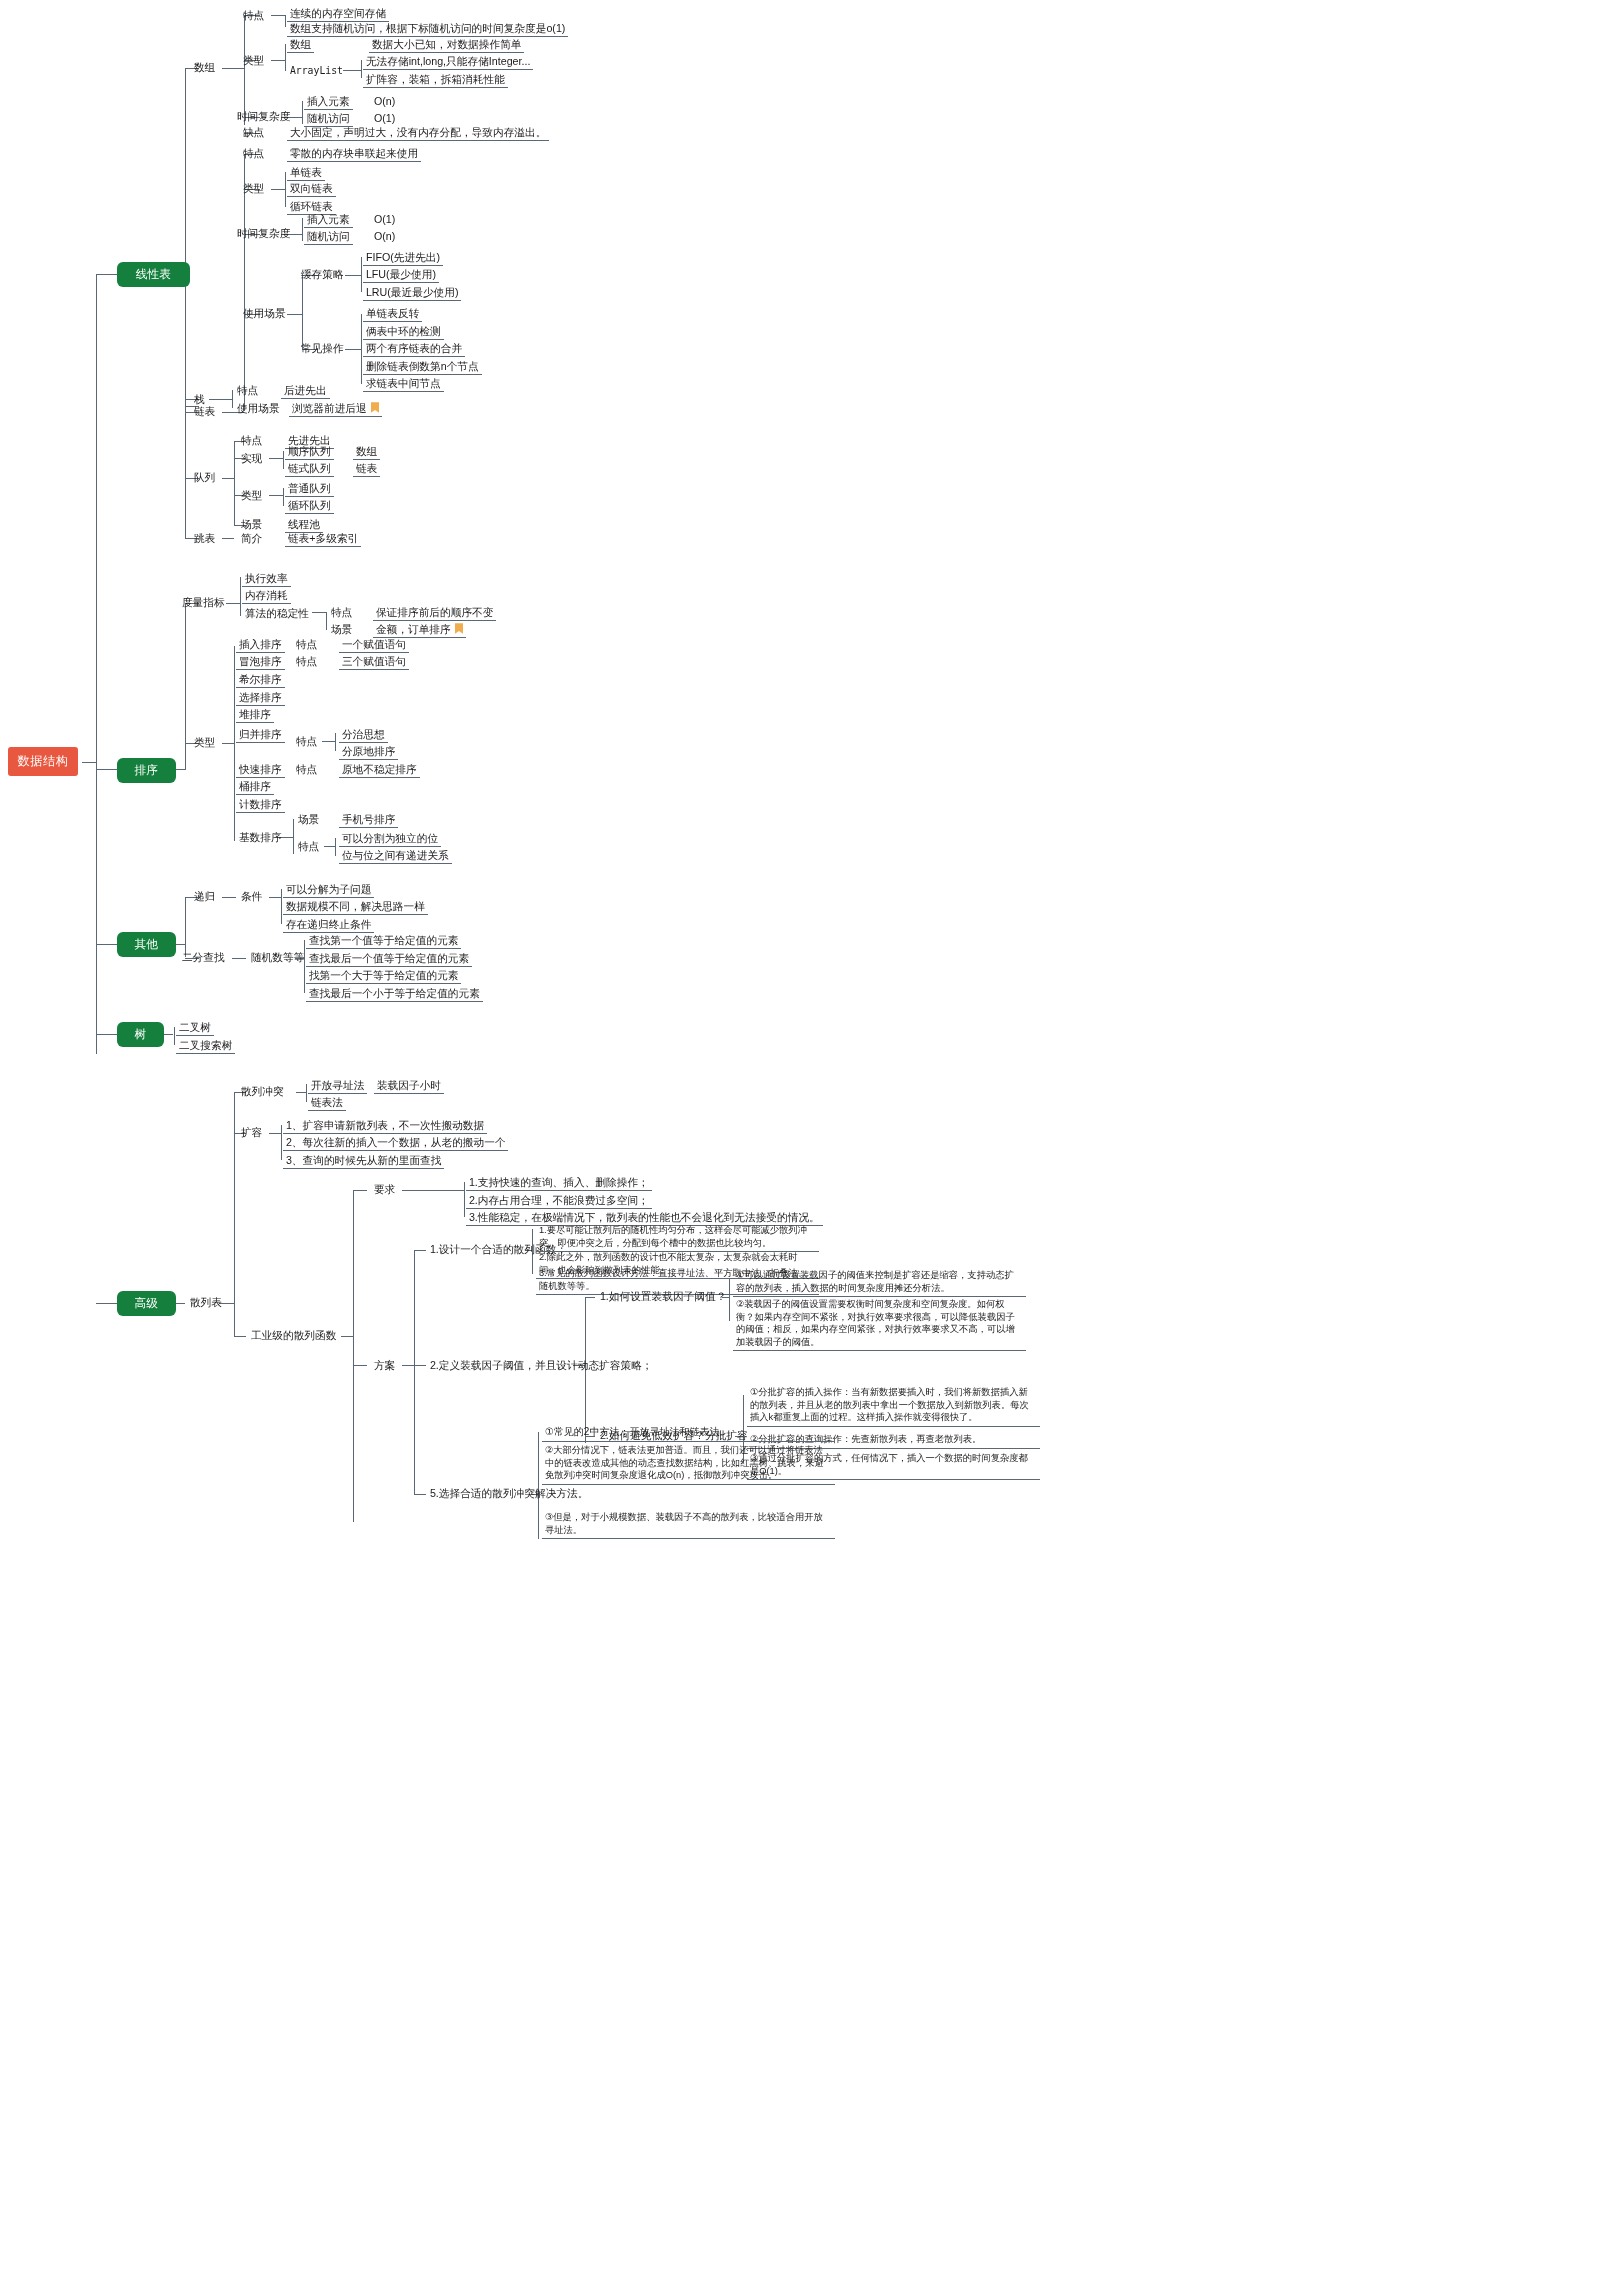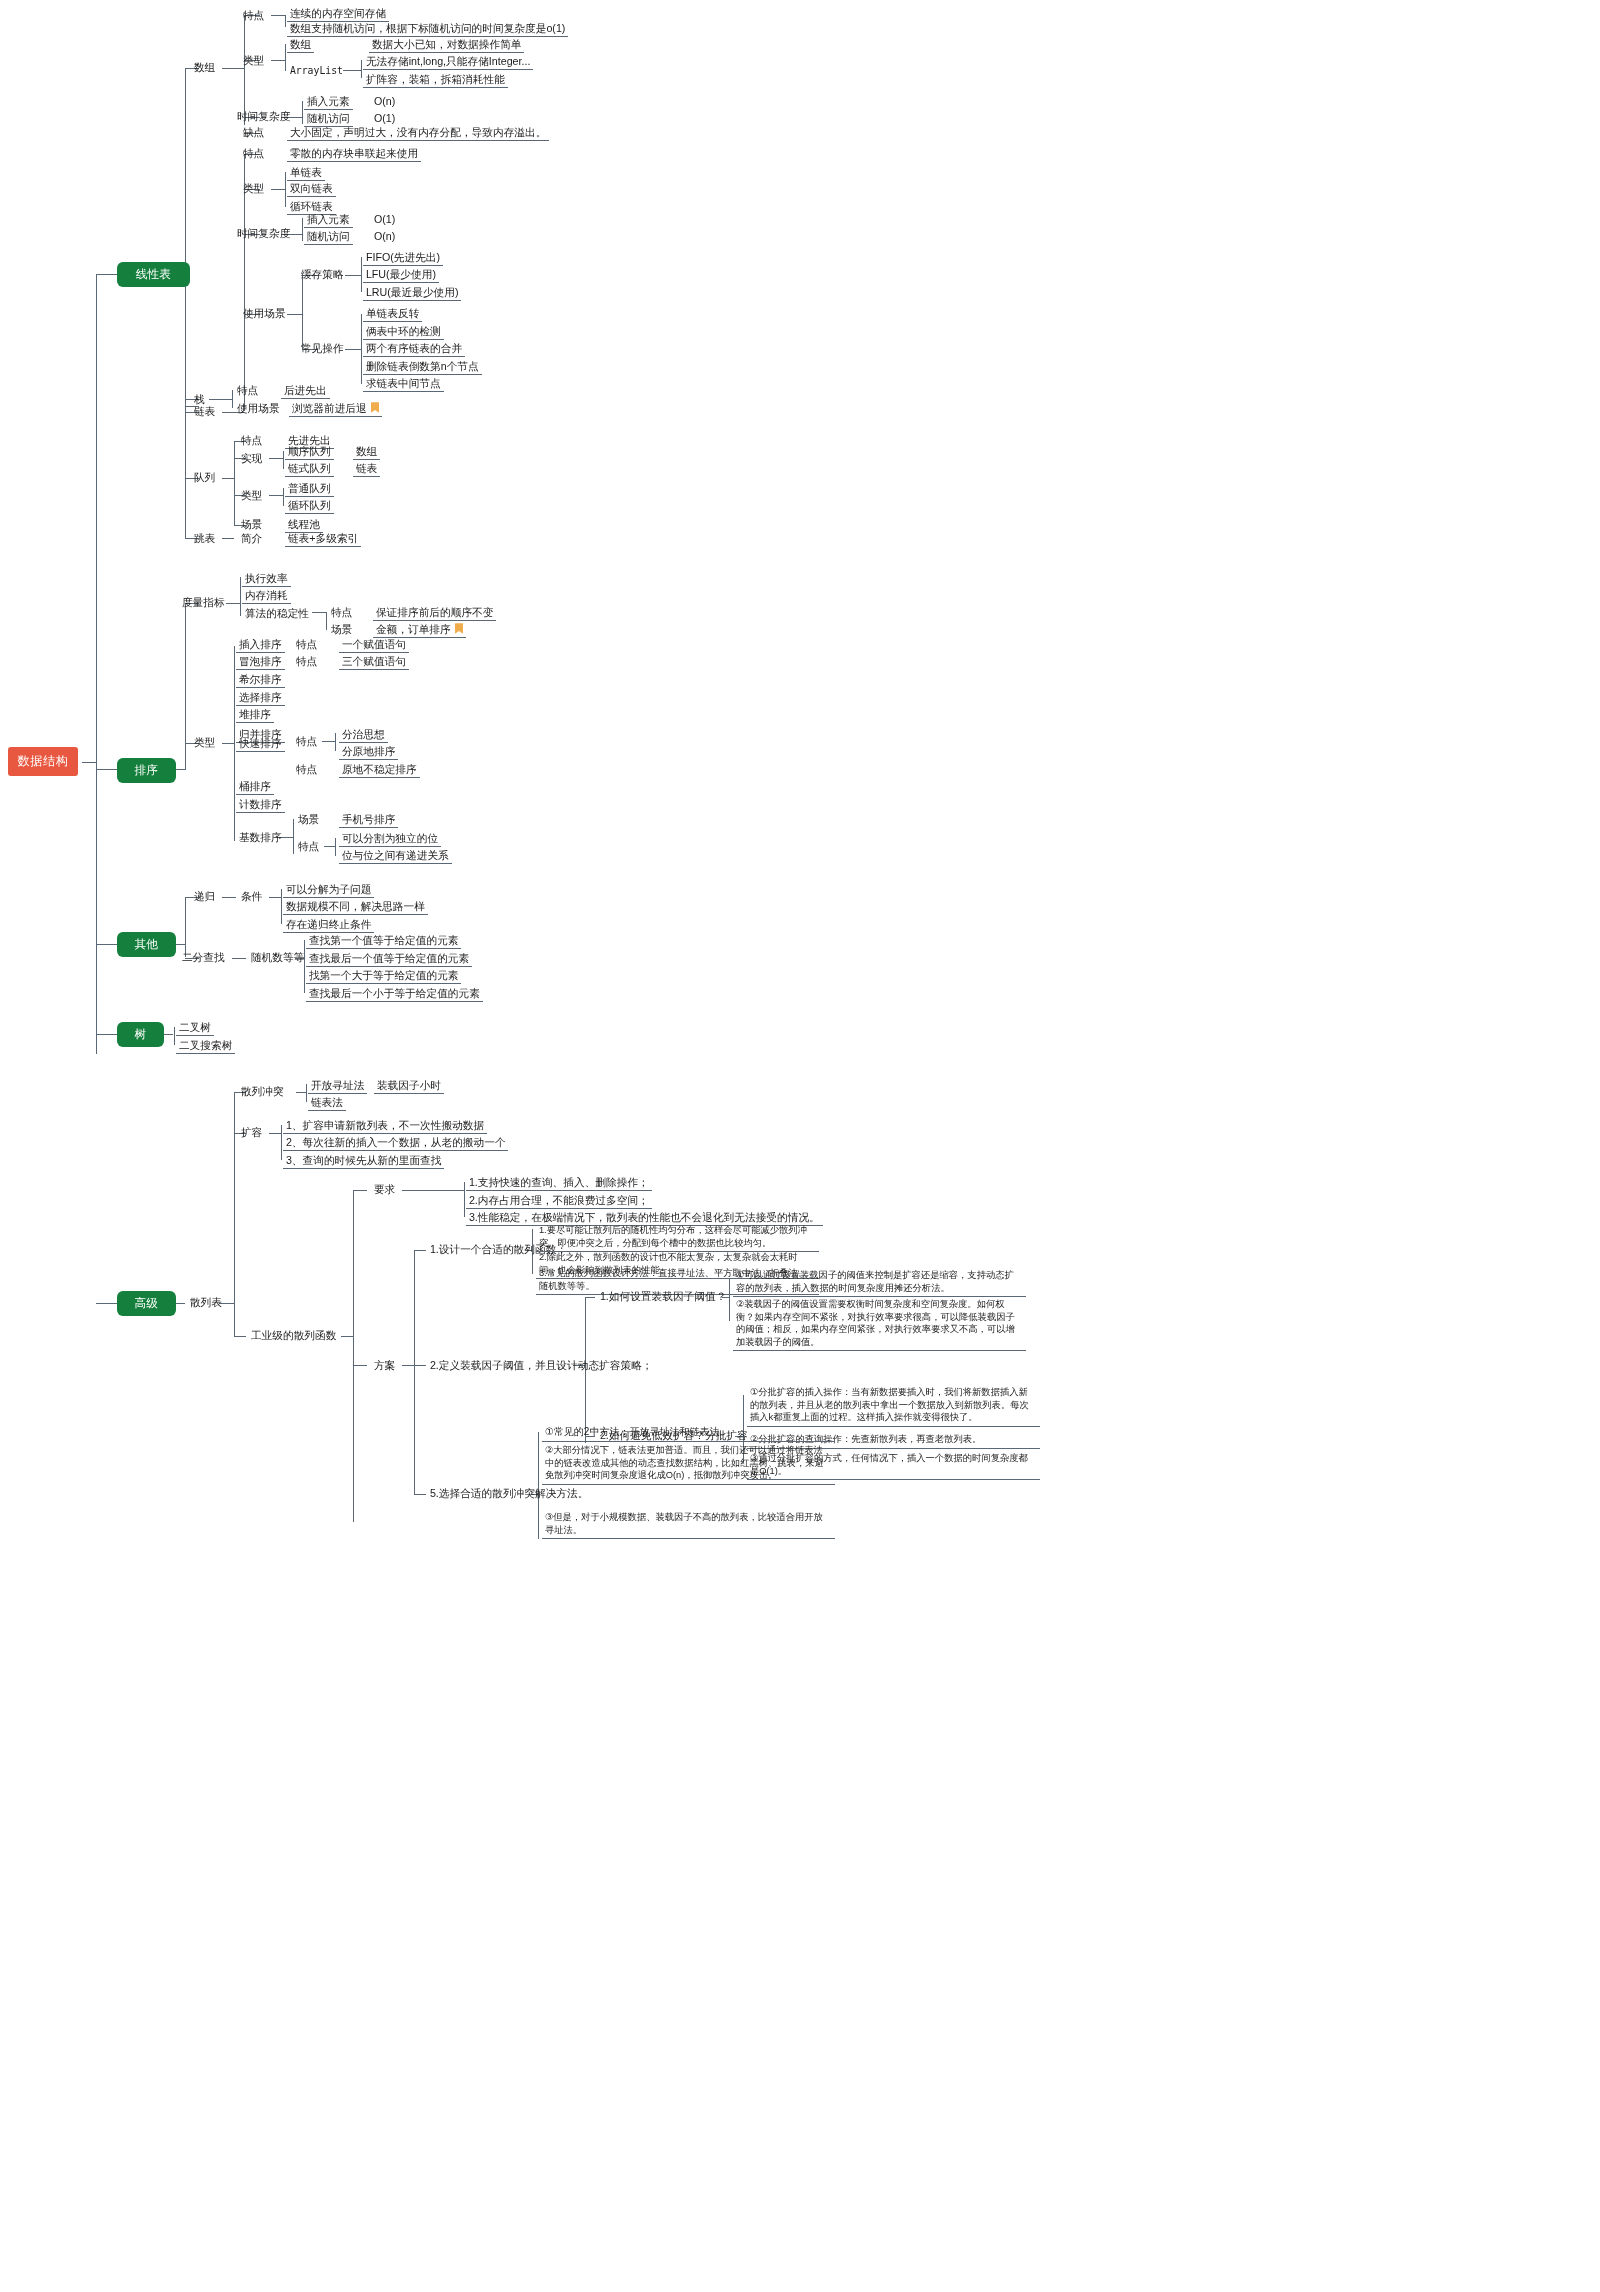--- a/index.html
+++ b/index.html
@@ -324,21 +324,21 @@
   <div class="node" style="left:236px;top:690px;">选择排序</div>
   <div class="node" style="left:236px;top:707px;">堆排序</div>
 
   <div class="node" style="left:236px;top:727px;">归并排序</div>
   <div class="node nb" style="left:293px;top:734px;">特点</div>
   <div class="ln lnh" style="left:322px;top:741px;width:13.7px;"></div>
   <div class="ln lnv" style="left:335px;top:733px;height:17.6px;"></div>
   <div class="node" style="left:339px;top:727px;">分治思想</div>
   <div class="node" style="left:339px;top:744px;">分原地排序</div>
 
-  <div class="node" style="left:236px;top:736px;">快速排序</div>
+  <div class="node" style="left:236px;top:762px;">快速排序</div>
   <div class="node nb" style="left:293px;top:762px;">特点</div>
   <div class="node" style="left:339px;top:762px;">原地不稳定排序</div>
 
   <div class="node" style="left:236px;top:779px;">桶排序</div>
   <div class="node" style="left:236px;top:797px;">计数排序</div>
 
   <div class="node nb" style="left:236px;top:830px;">基数排序</div>
   <div class="ln lnh" style="left:279px;top:837px;width:13.7px;"></div>
   <div class="ln lnv" style="left:293px;top:819px;height:35px;"></div>
   <div class="node nb" style="left:295px;top:812px;">场景</div>

